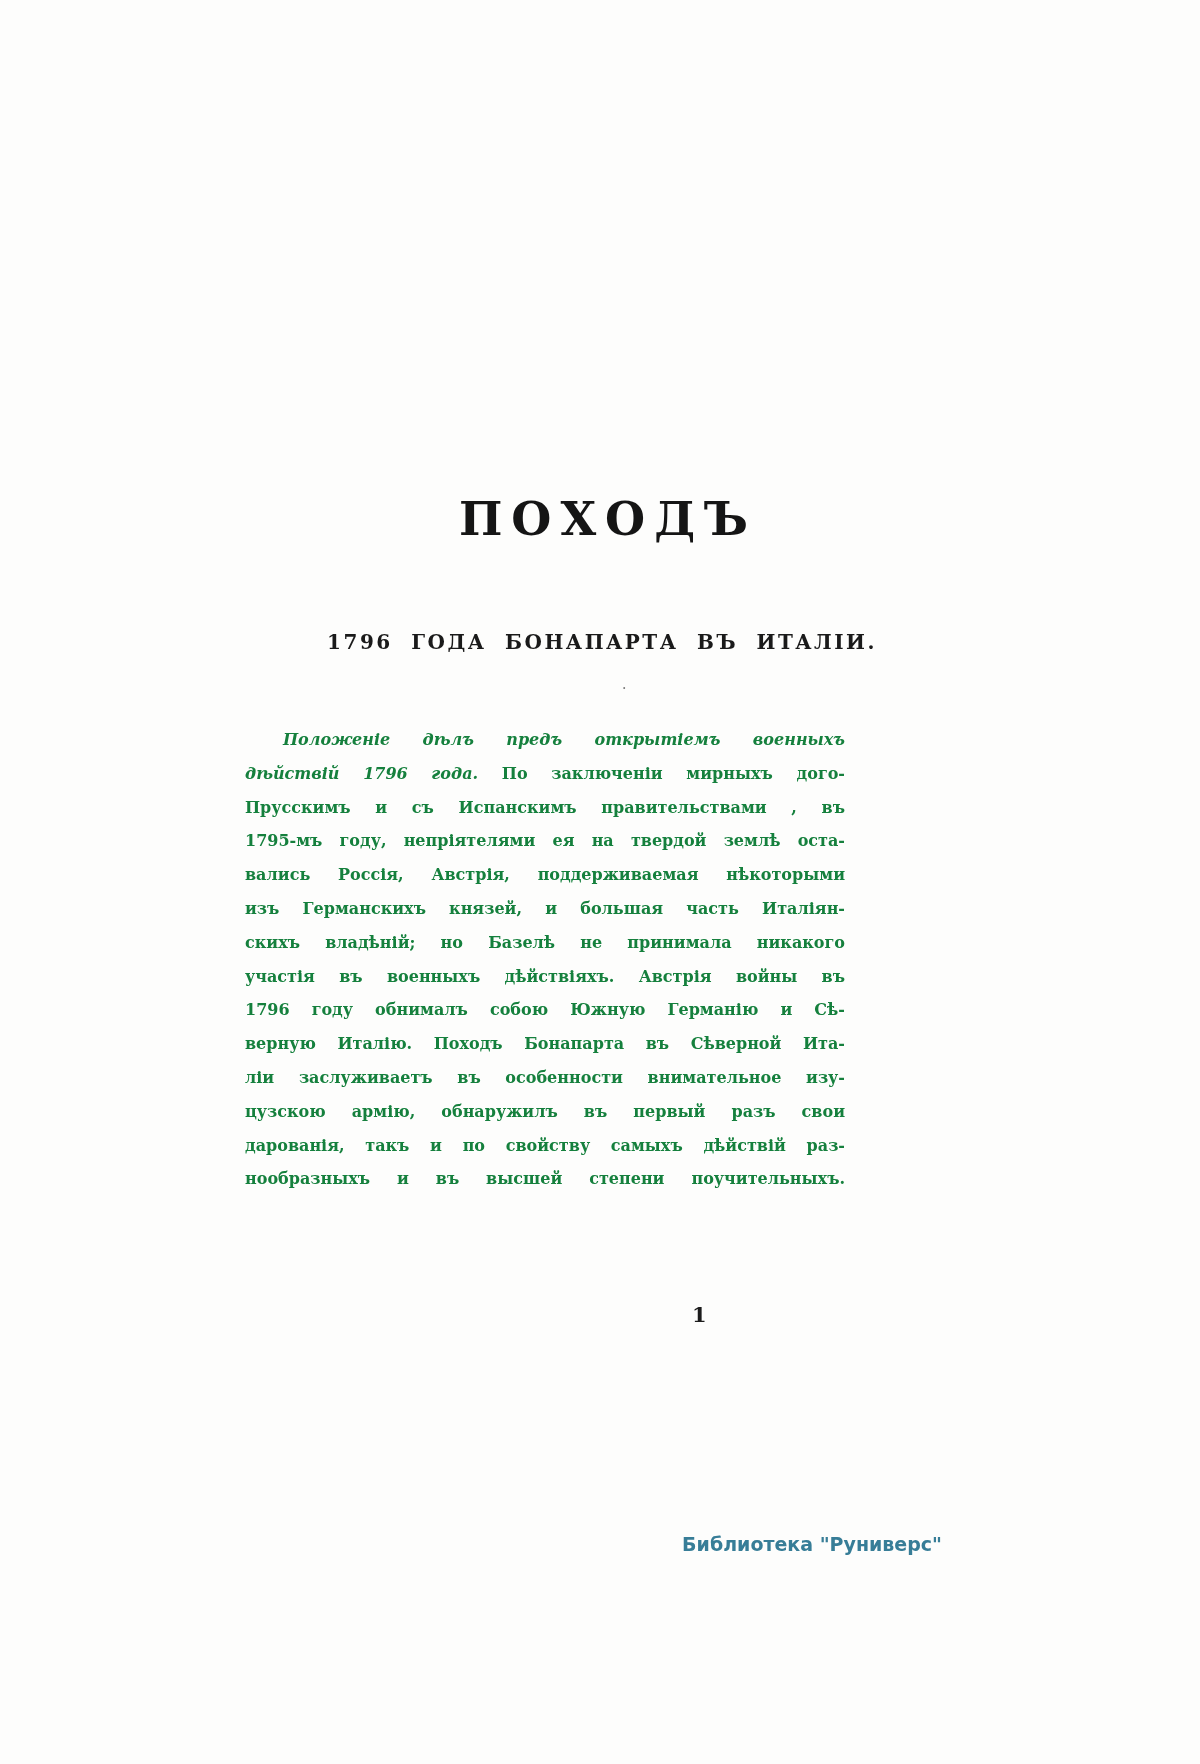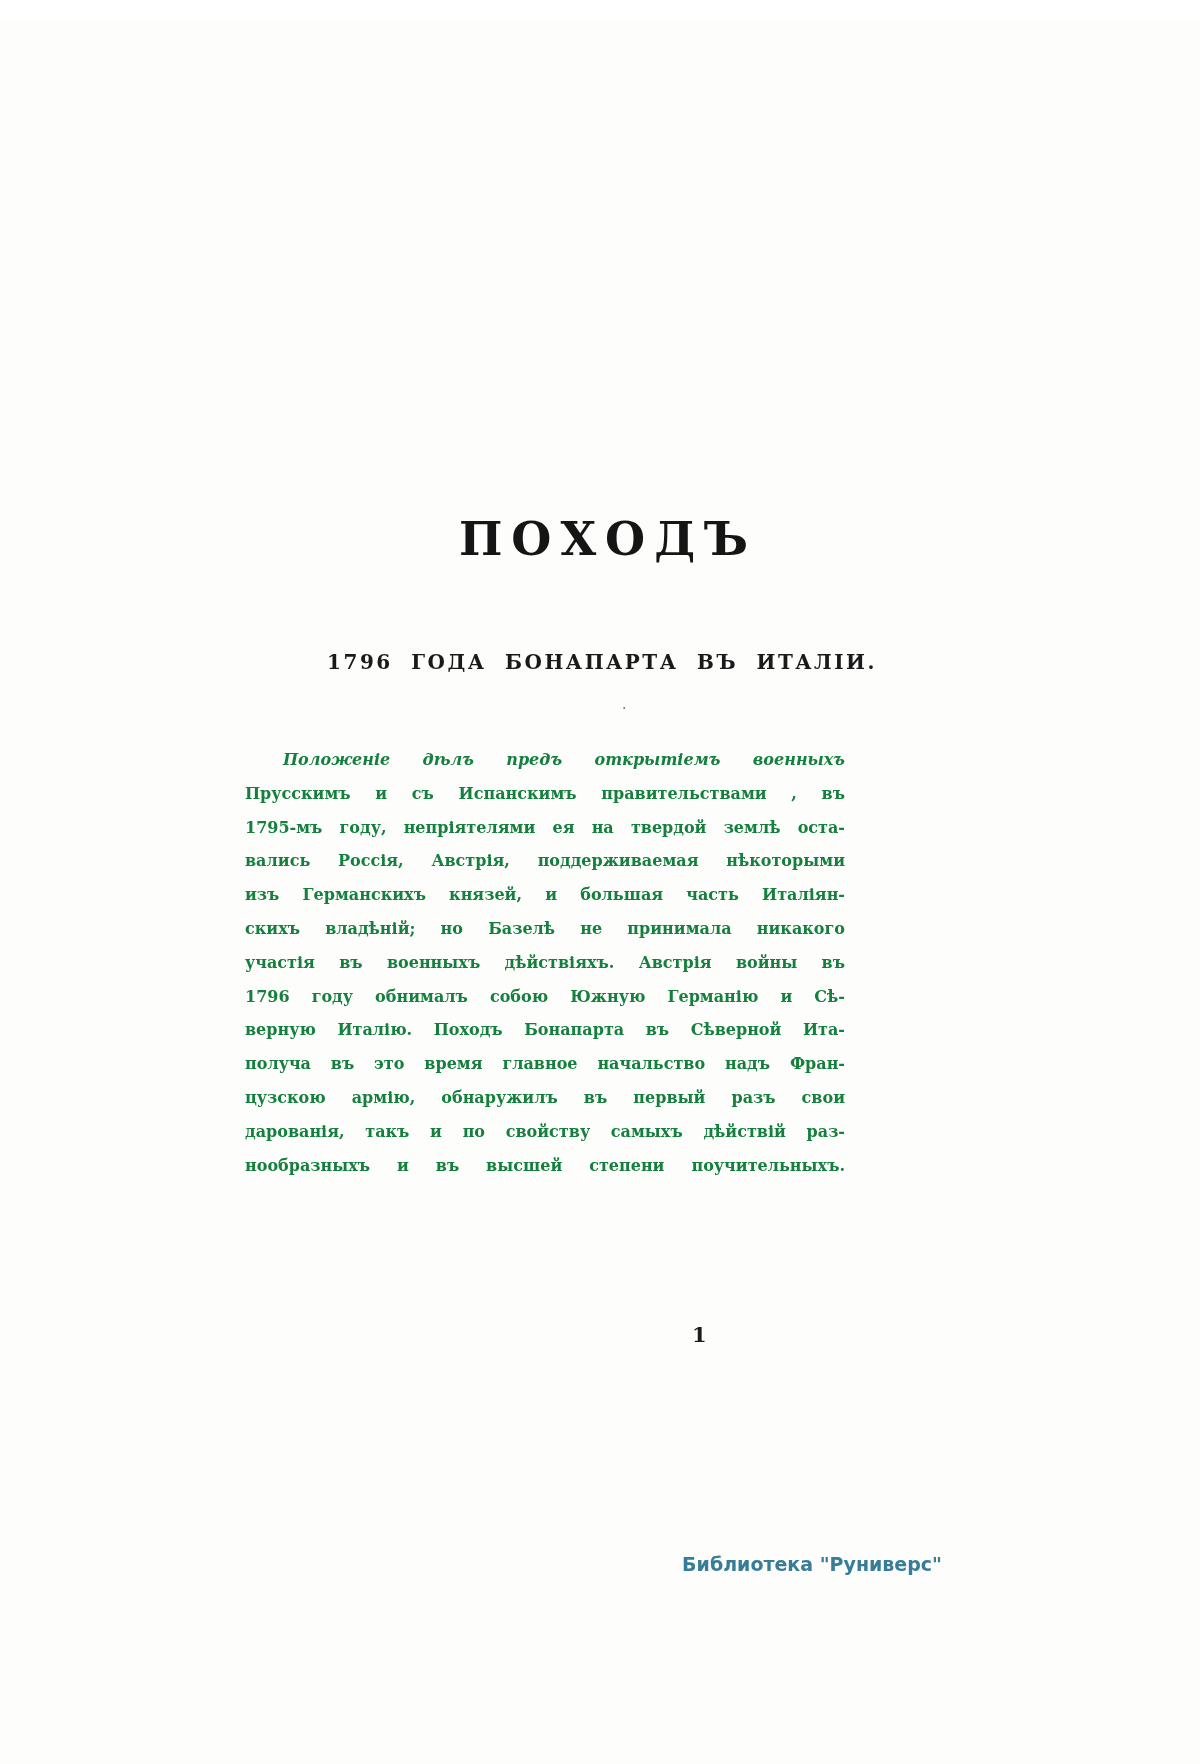--- a/index.html
+++ b/index.html
@@ -12,21 +12,20 @@
     position: relative;
     background: #ffffff;
     font-family: "DejaVu Serif", serif;
     color: #1d1d1d;
     overflow: hidden;
   }
   .page {
     position: absolute;
     inset: 0;
     background: #fdfdfc;
-    margin-top: 20px;
   }
   .title {
     position: absolute;
     top: 492px;
     left: 8px;
     width: 100%;
     margin: 0;
     text-align: center;
     font-size: 46px;
     font-weight: bold;
@@ -99,29 +98,30 @@
 <div class="page">
 
   <h1 class="title">ПОХОДЪ</h1>
 
   <h2 class="subtitle">1796 ГОДА БОНАПАРТА ВЪ ИТАЛІИ.</h2>
 
   <div class="ornament">·</div>
 
   <div class="body-block">
     <div class="line indent"><span class="lead">Положеніе дѣлъ предъ открытіемъ военныхъ</span><span class="reg"></span></div>
+    <div class="line"><span class="lead">дѣйствій 1796 года.</span><span class="reg"> По заключеніи мирныхъ дого-</span></div>
     <div class="line"><span class="lead"></span><span class="reg">Прусскимъ и съ Испанскимъ правительствами , въ</span></div>
     <div class="line"><span class="lead"></span><span class="reg">1795-мъ году, непріятелями ея на твердой землѣ оста-</span></div>
     <div class="line"><span class="lead"></span><span class="reg">вались Россія, Австрія, поддерживаемая нѣкоторыми</span></div>
     <div class="line"><span class="lead"></span><span class="reg">изъ Германскихъ князей, и большая часть Италіян-</span></div>
     <div class="line"><span class="lead"></span><span class="reg">скихъ владѣній; но Базелѣ не принимала никакого</span></div>
     <div class="line"><span class="lead"></span><span class="reg">участія въ военныхъ дѣйствіяхъ. Австрія войны въ</span></div>
     <div class="line"><span class="lead"></span><span class="reg">1796 году обнималъ собою Южную Германію и Сѣ-</span></div>
     <div class="line"><span class="lead"></span><span class="reg">верную Италію. Походъ Бонапарта въ Сѣверной Ита-</span></div>
-    <div class="line"><span class="lead"></span><span class="reg">получа въ это время главное начальство надъ Фран-</span></div>
+    <div class="line"><span class="lead"></span><span class="reg">ліи заслуживаетъ въ особенности внимательное изу-</span></div>
     <div class="line"><span class="lead"></span><span class="reg">цузскою армію, обнаружилъ въ первый разъ свои</span></div>
     <div class="line"><span class="lead"></span><span class="reg">дарованія, такъ и по свойству самыхъ дѣйствій раз-</span></div>
     <div class="line"><span class="lead"></span><span class="reg">нообразныхъ и въ высшей степени поучительныхъ.</span></div>
   </div>
 
   <div class="page-number">1</div>
 
   <div class="watermark">Библиотека "Руниверс"</div>
 
 </div>

